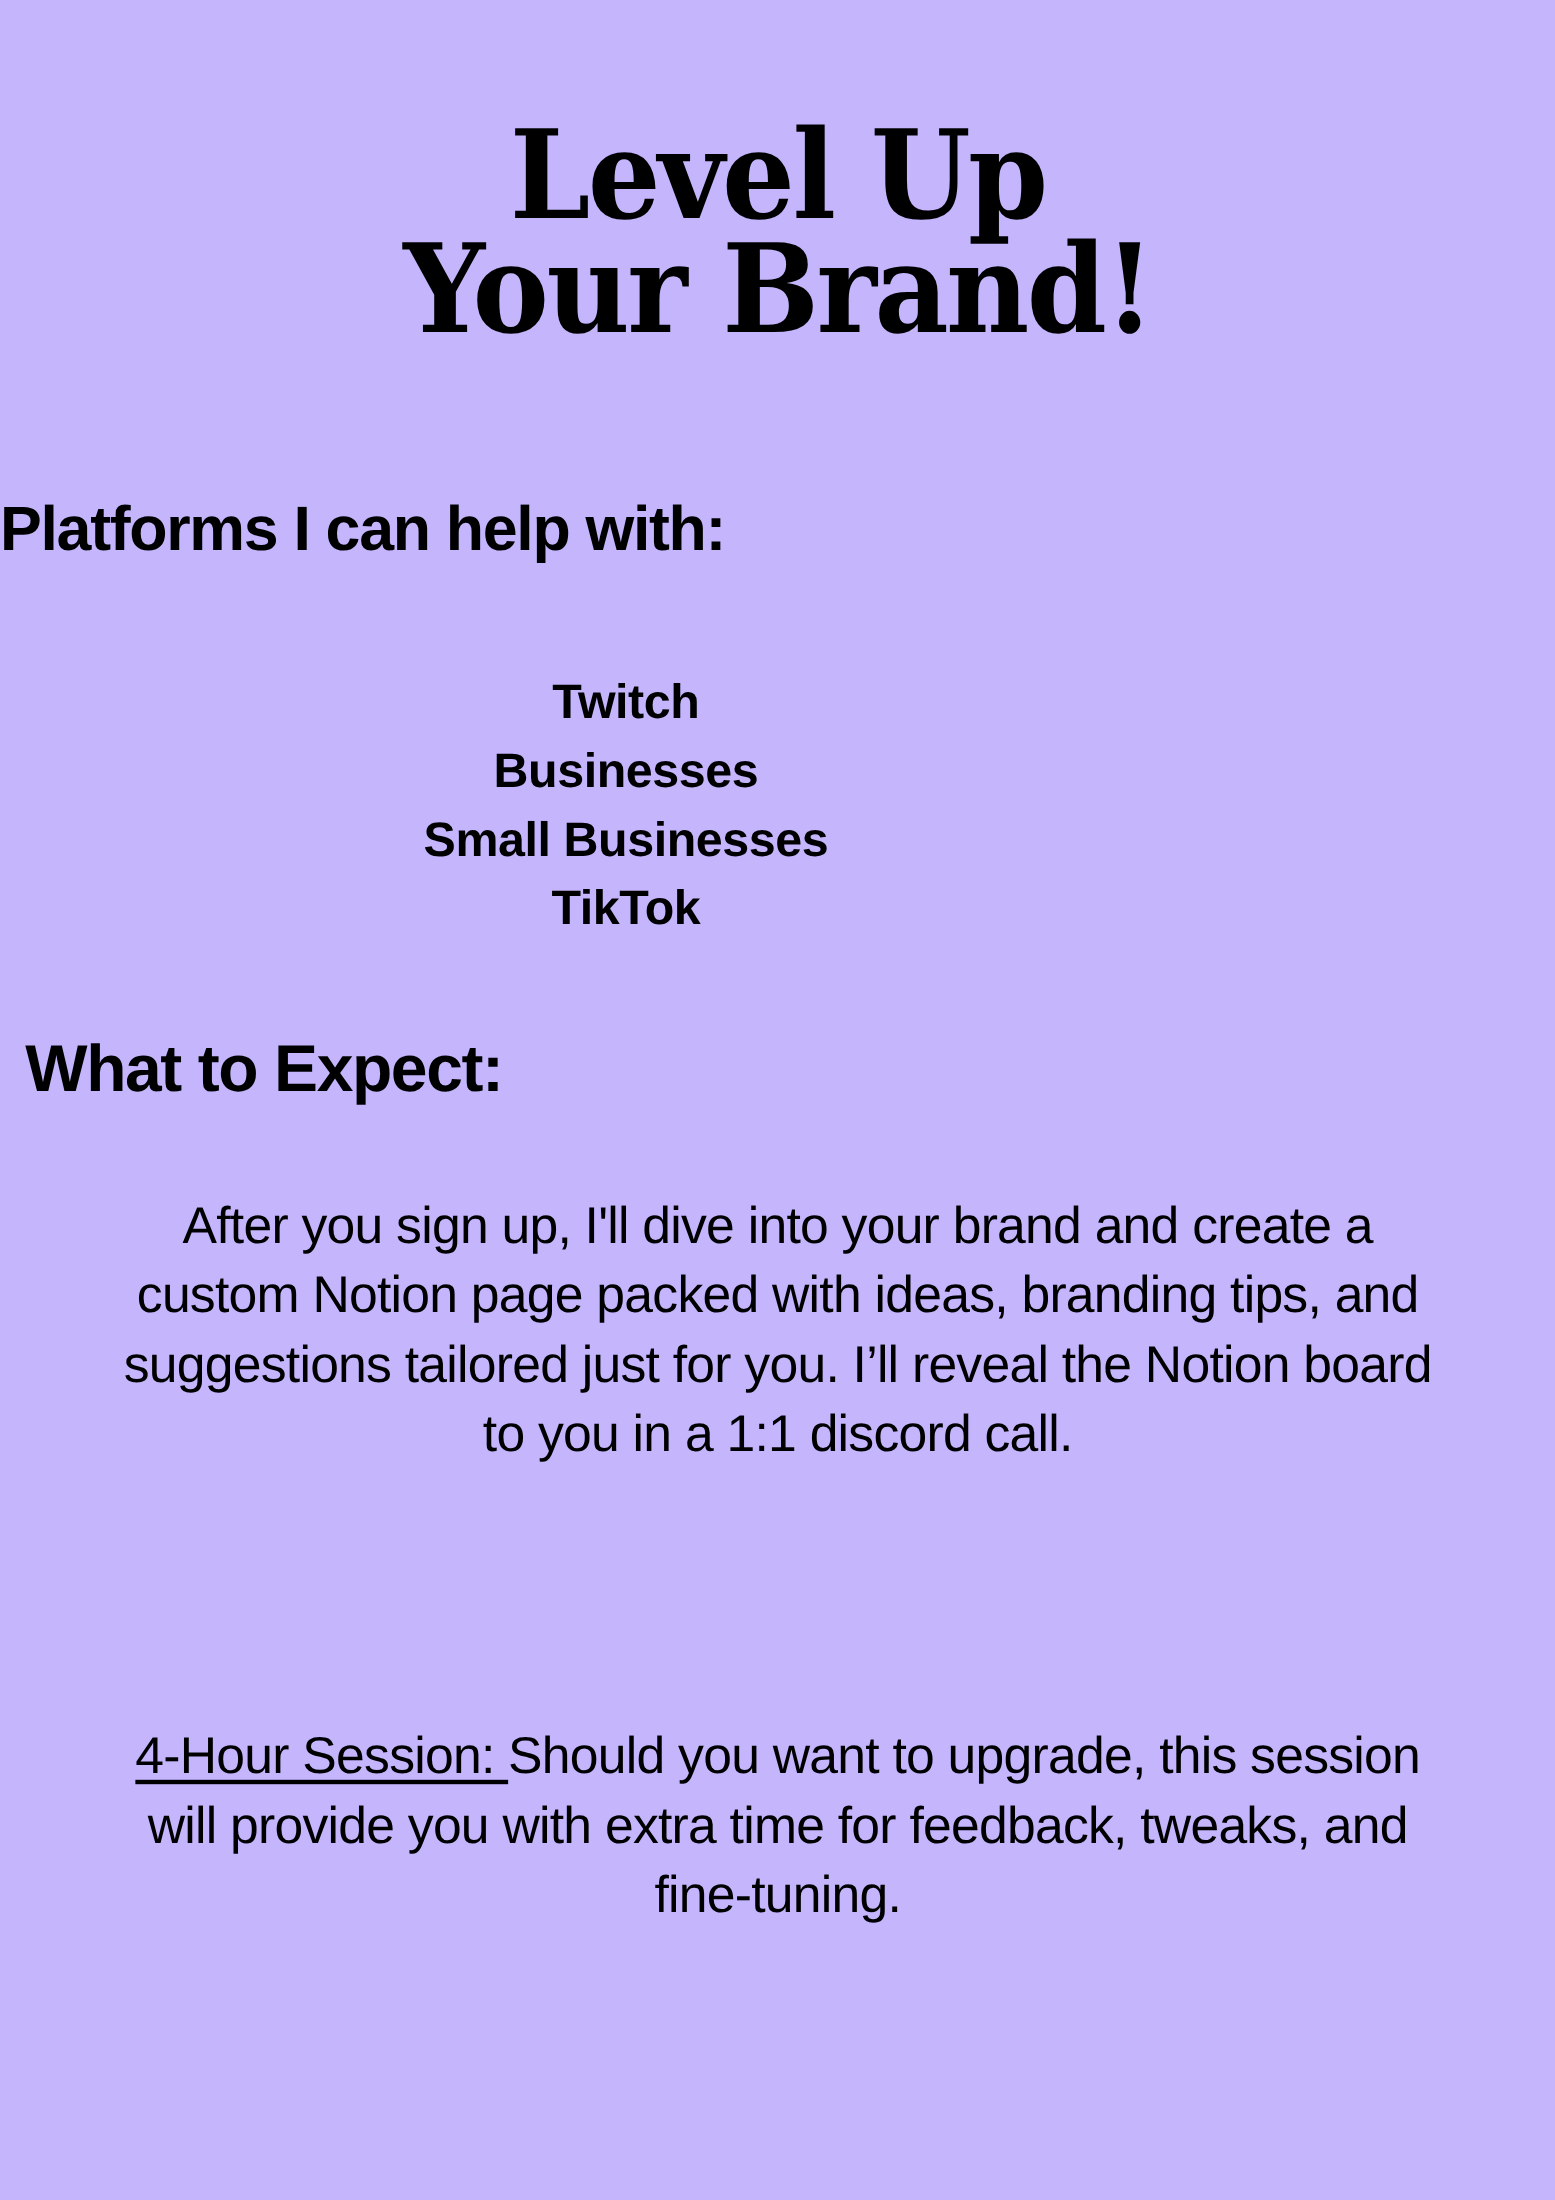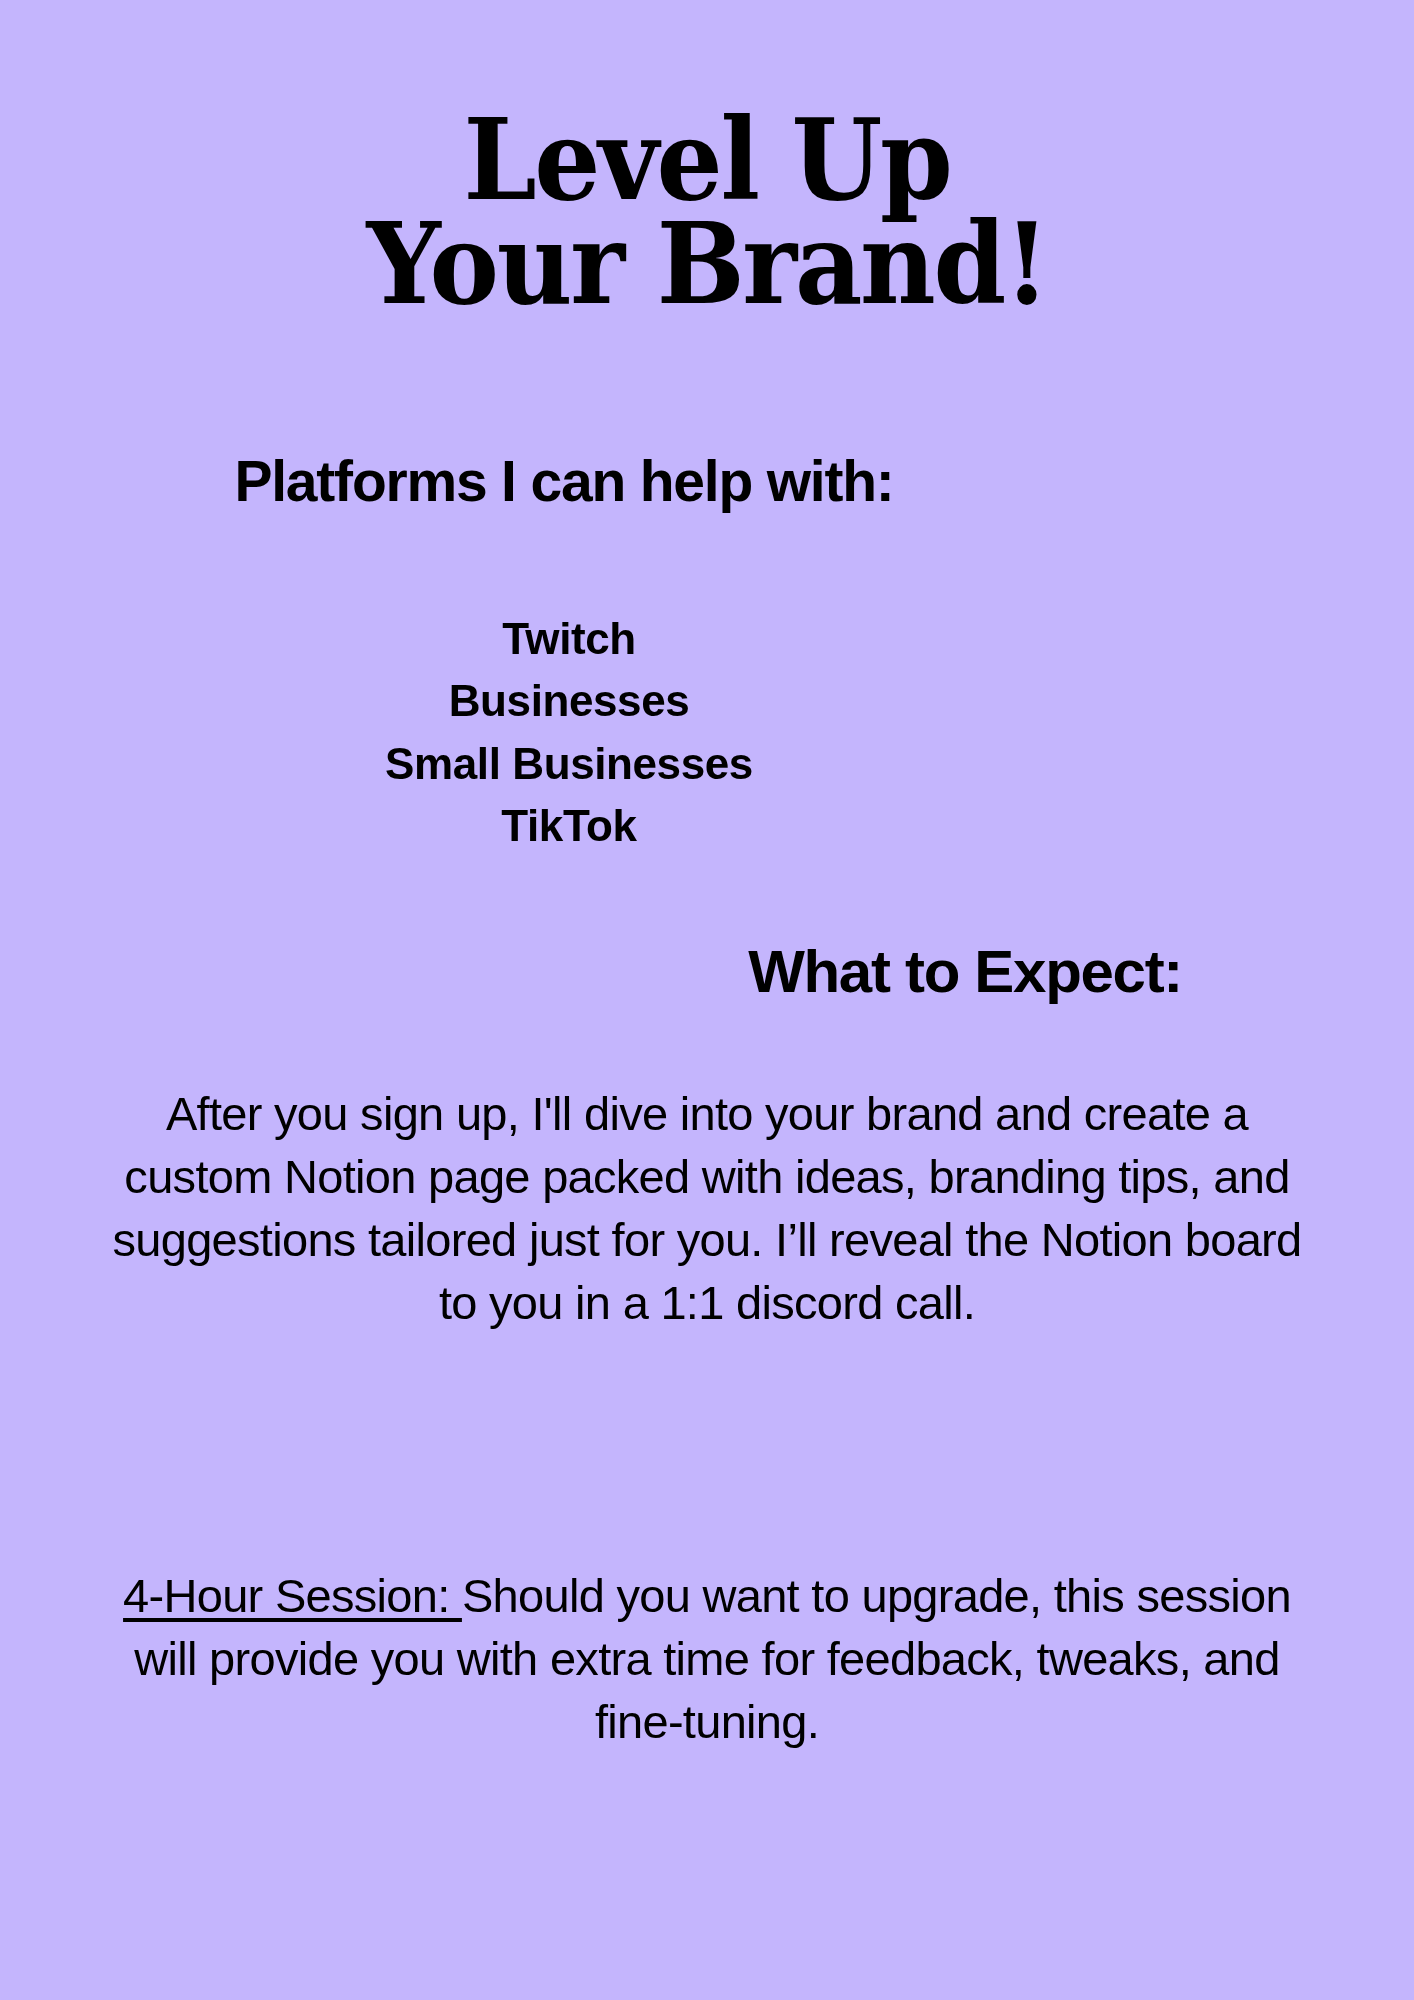--- a/index.html
+++ b/index.html
@@ -42,21 +42,20 @@
     transform: scaleX(0.93);
     transform-origin: center center;
   }
 
   
   .platforms-heading {
     position: absolute;
     top: 452px;
     left: 0;
     width: 1128px;
-    text-align: center;
     font-size: 57px;
     font-weight: 700;
     letter-spacing: -1.2px;
     line-height: 1.05;
   }
 
   
   .platform-list {
     position: absolute;
     top: 608px;
@@ -72,25 +71,26 @@
     list-style: none;
   }
   .platform-list li { margin: 0; padding: 0; }
 
   
   .expect-heading {
     position: absolute;
     top: 940px;
     left: 0;
     width: 1182px;
-    text-align: right;
+    text-align: left;
     font-size: 60px;
     font-weight: 700;
     letter-spacing: -1.3px;
     line-height: 1.05;
+    padding-left: 23px;
   }
 
   
   .body-block {
     position: absolute;
     left: 110px;
     width: 1194px;
     text-align: center;
     font-size: 47px;
     font-weight: 400;

